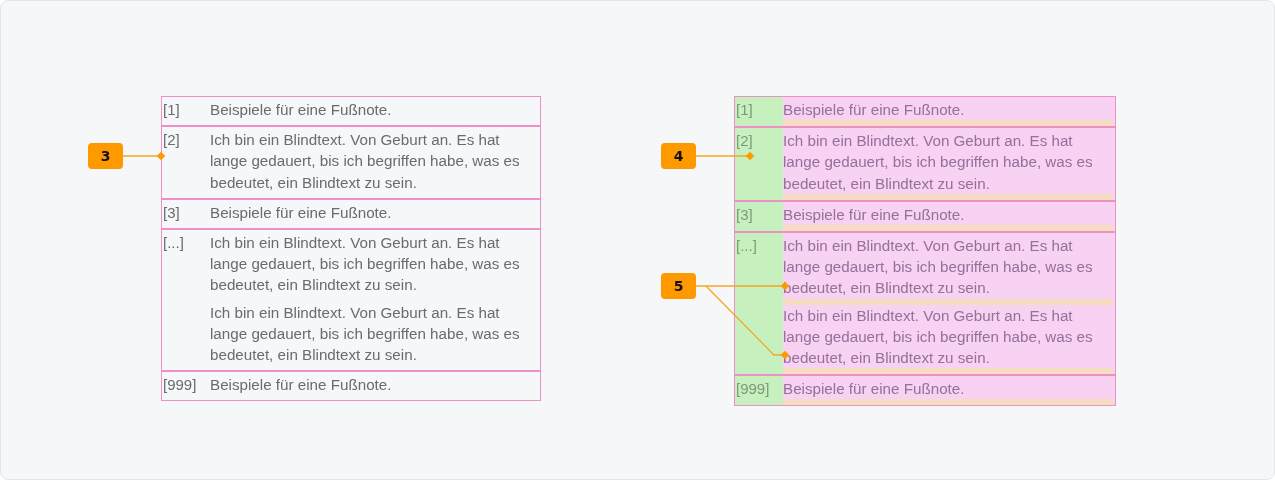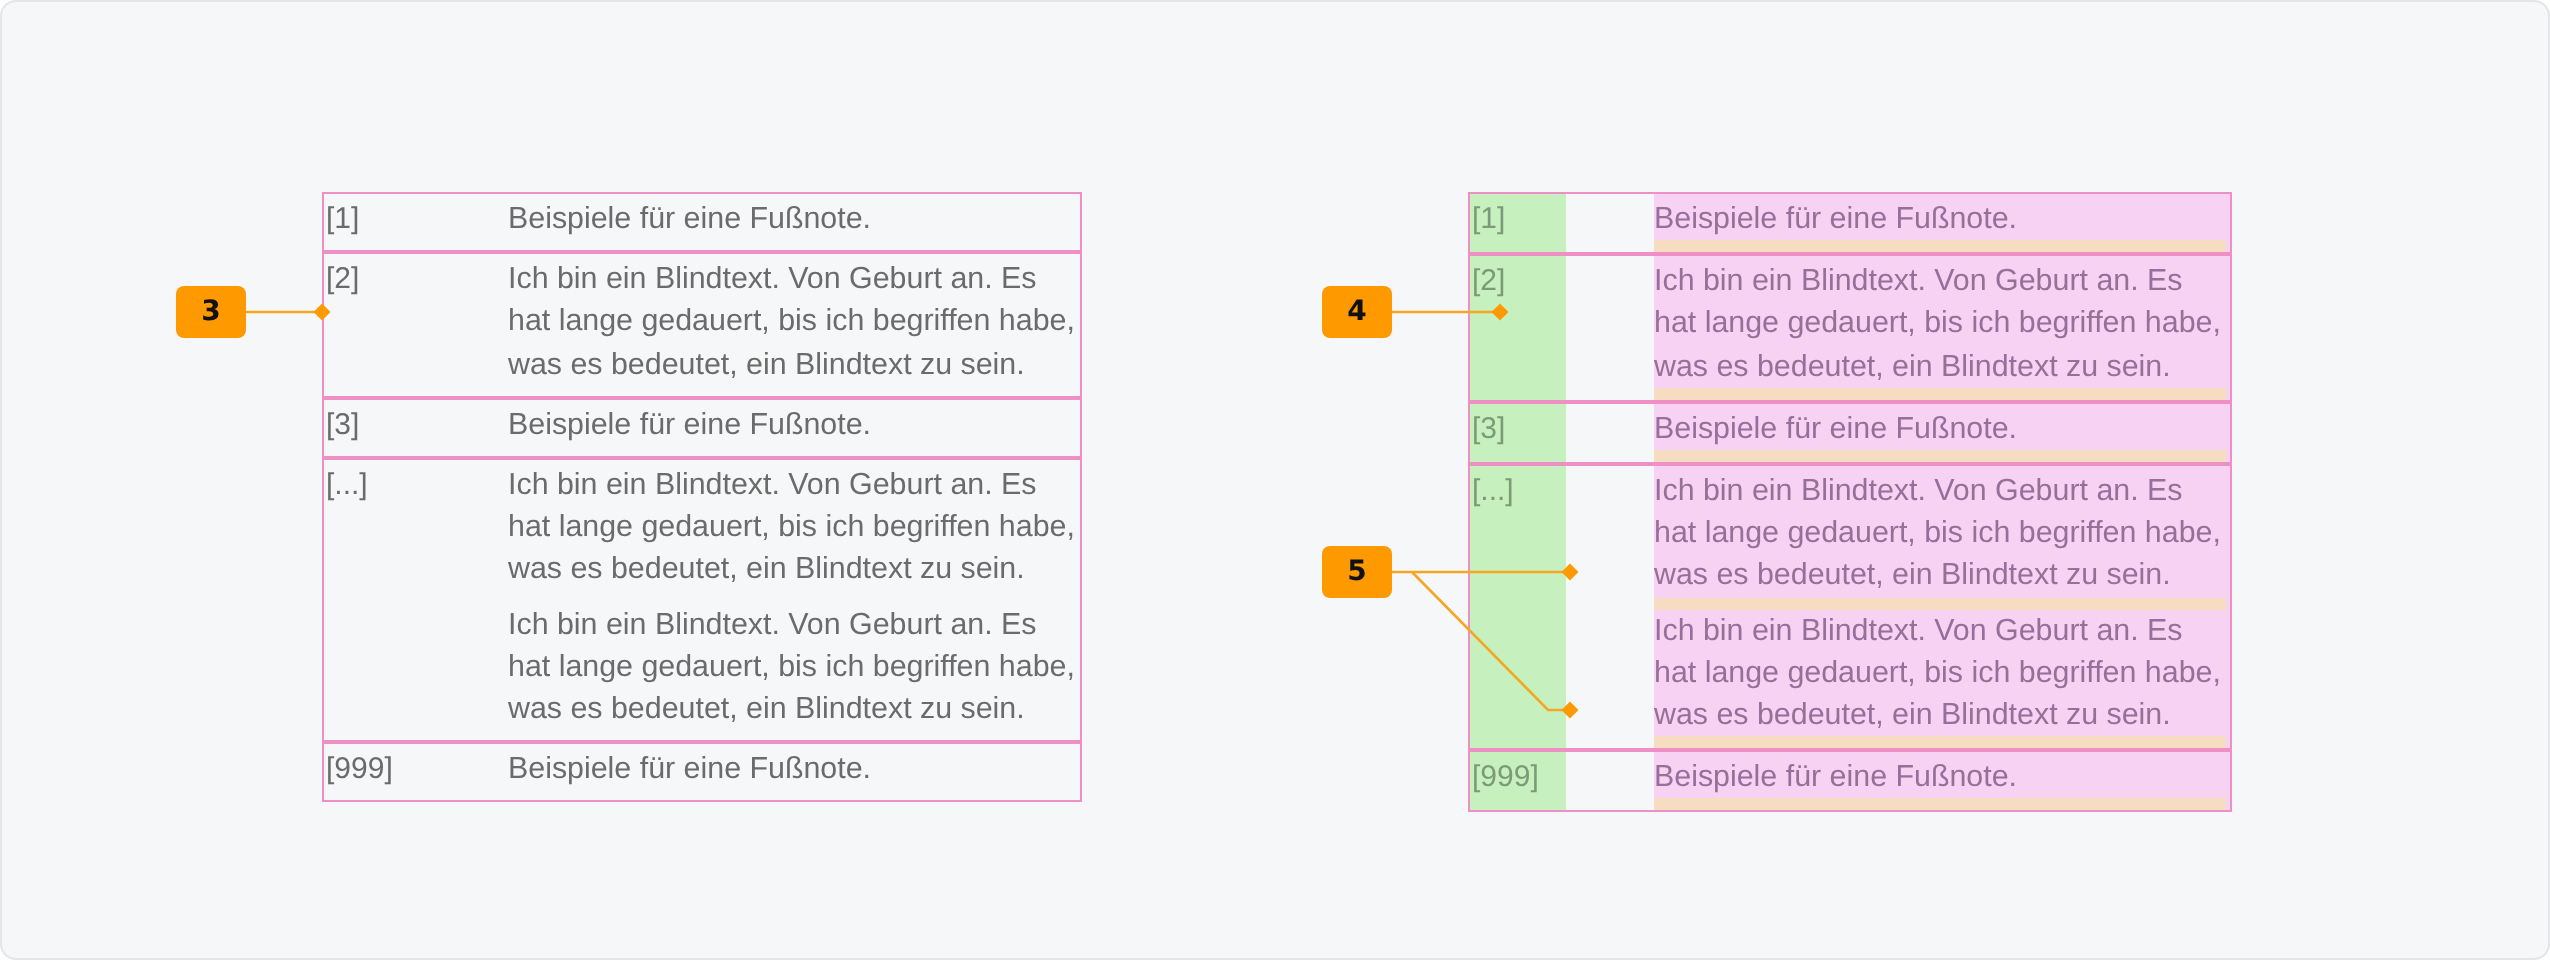--- a/index.html
+++ b/index.html
@@ -13,21 +13,21 @@
     border: 1px solid #ee8fc6; box-sizing: border-box;
   }
   .fn-table.left { left: 160px; }
   .fn-table.right { left: 733px; width: 382px; }
   .row { display: flex; border-bottom: 2px solid #ee8fc6; position: relative; }
   .row:last-child { border-bottom: none; }
   .num {
     width: 48px; flex: 0 0 48px; padding: 2px 0 0 1px; box-sizing: border-box;
     font-size: 15px; line-height: 21px; color: #6b6b6b;
   }
-  .body { flex: 1; padding: 2px 2px 5px 0; box-sizing: border-box; margin-left: 44px; }
+  .body { flex: 1; padding: 2px 2px 5px 0; box-sizing: border-box; }
   .para { font-size: 15.2px; line-height: 21.2px; color: #6b6b6b; margin: 0; }
   .para + .para { margin-top: 6px; }
   .right .num { background: #c6f0bd; color: #7d9a78; }
   .right .body { background: #f7d2f2; padding-bottom: 0; }
   .right .para { color: #94709a; }
   .right .para-block { border-bottom: 6px solid #f6dcc0; padding-bottom: 0; }
   .right .row .body .para-block:last-child { border-bottom: 6px solid #f6dcc0; }
   .right .para-block + .para-block { margin-top: 0; }
   .right .row { border-bottom-color: #ee8fc6; }
   .badge {

